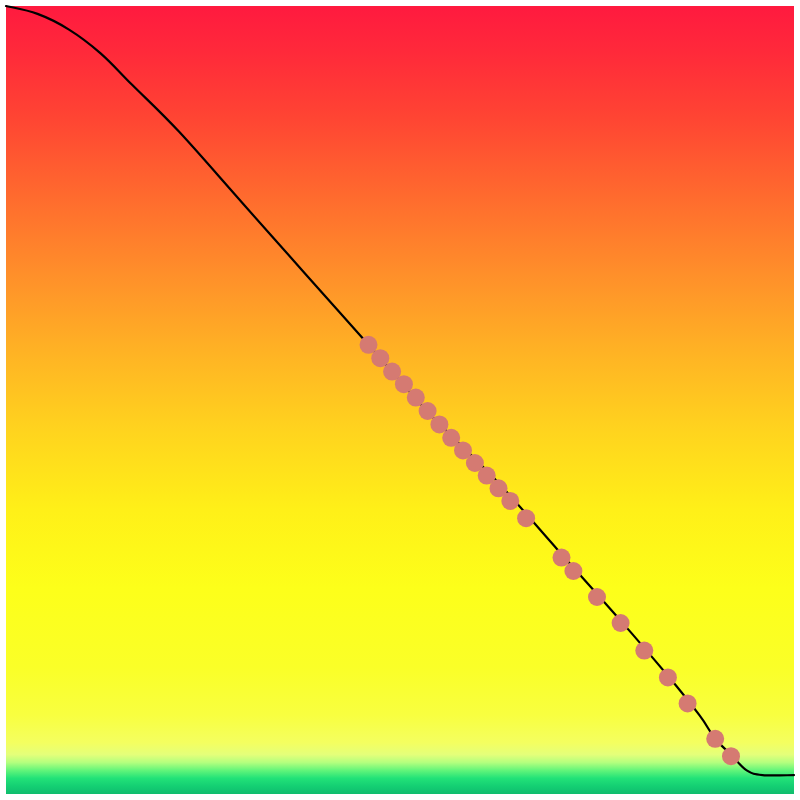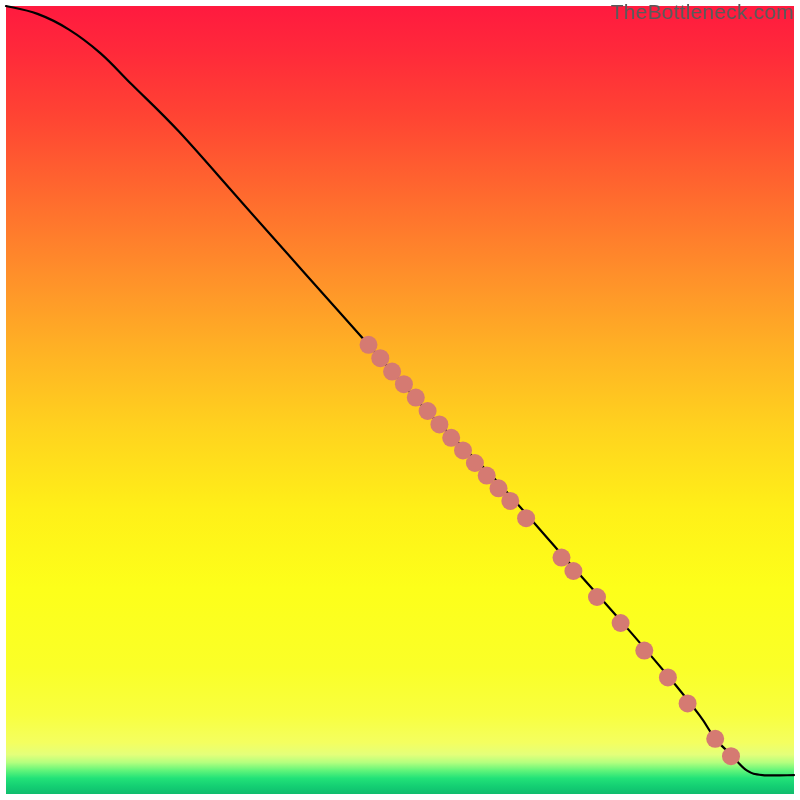--- a/index.html
+++ b/index.html
@@ -94,15 +94,14 @@
         <circle cx="591.0" cy="591.0" r="9" fill="#d57a72" stroke="#c96a62" stroke-width="0"></circle>
         <circle cx="614.6" cy="617.0" r="9" fill="#d57a72" stroke="#c96a62" stroke-width="0"></circle>
         <circle cx="638.3" cy="644.6" r="9" fill="#d57a72" stroke="#c96a62" stroke-width="0"></circle>
         <circle cx="661.9" cy="671.4" r="9" fill="#d57a72" stroke="#c96a62" stroke-width="0"></circle>
         <circle cx="681.6" cy="697.4" r="9" fill="#d57a72" stroke="#c96a62" stroke-width="0"></circle>
         <circle cx="709.2" cy="732.8" r="9" fill="#d57a72" stroke="#c96a62" stroke-width="0"></circle>
         <circle cx="725.0" cy="750.2" r="9" fill="#d57a72" stroke="#c96a62" stroke-width="0"></circle>
       </g>
   </svg>
 
-  <div class="watermark">TheBottleneck.com</div>
 
 </div>
 
 </body></html>

